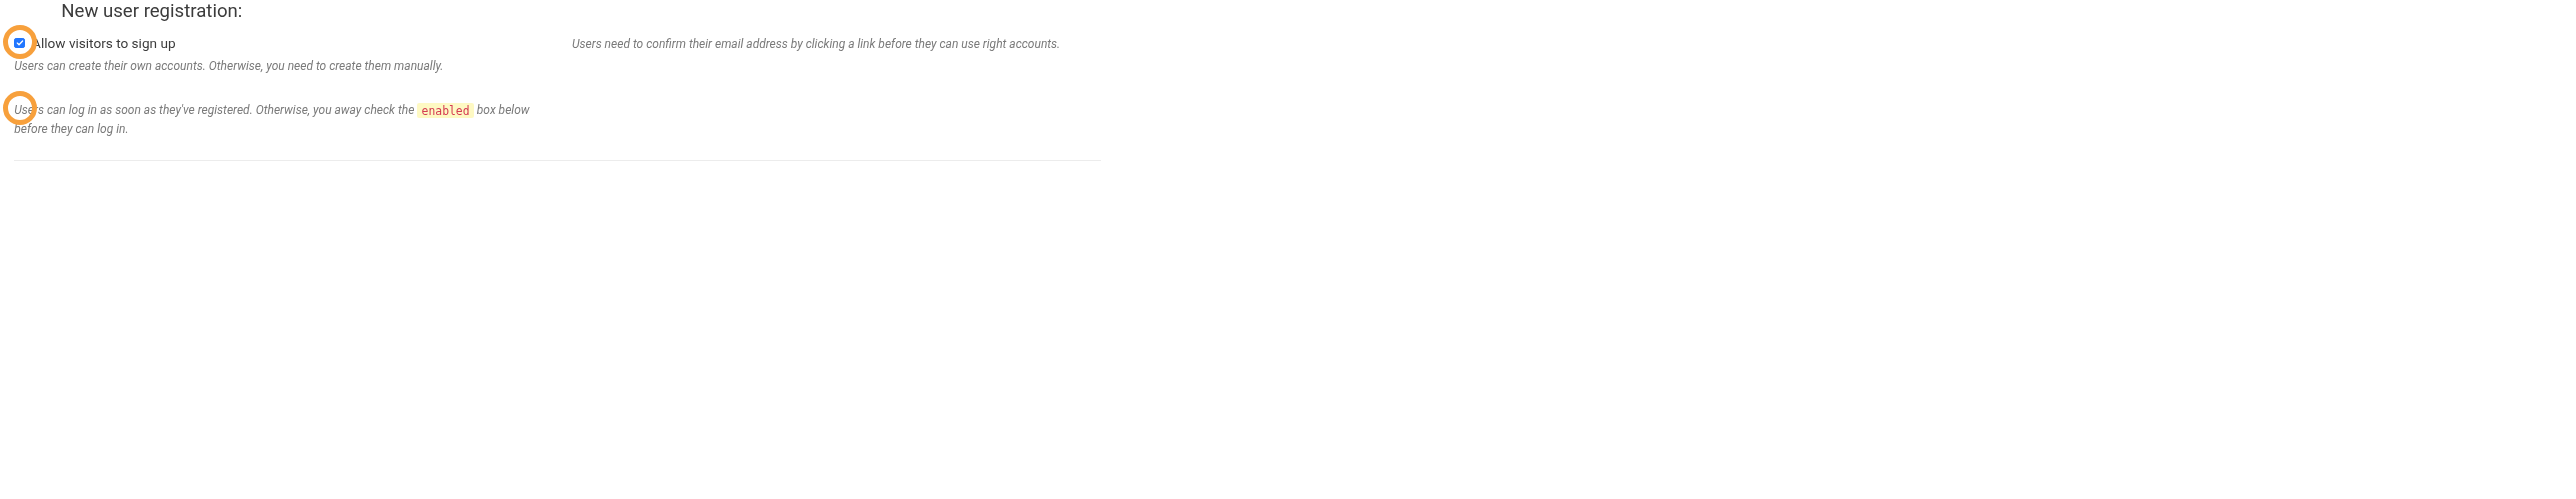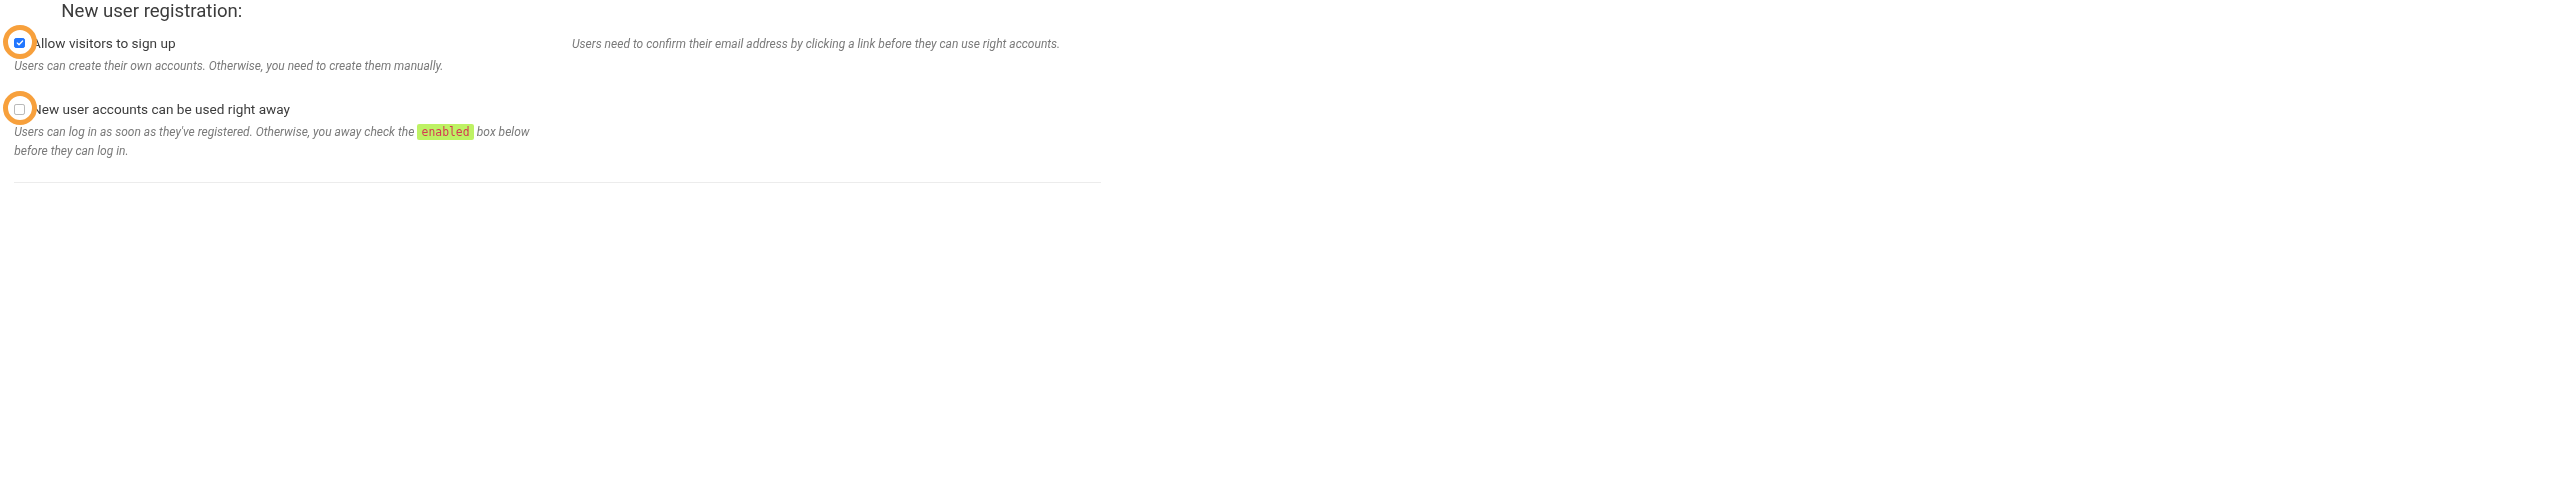--- a/index.html
+++ b/index.html
@@ -68,21 +68,21 @@
   .option-desc {
     font-size: 12px;
     font-style: italic;
     color: #7a7a7a;
     line-height: 1.55;
     padding-left: 0;
   }
   .option-desc code {
     font-family: ui-monospace, SFMono-Regular, Menlo, Consolas, monospace;
     font-style: normal;
-    background: #bef264;
+    background: #fef9c3;
     color: #d43b52;
     padding: 0.7px 4.3px;
     border-radius: 2.1px;
     font-size: 11.4px;
   }
   .highlight-ring {
     position: absolute;
     width: 34px;
     height: 34px;
     border: 5px solid #f7a03c;
@@ -115,26 +115,20 @@
     </div>
     <p class="option-desc">Users can create their own accounts. Otherwise, you need to create them manually.</p>
   </div>
 
   <div class="option">
     <p class="option-desc">Users need to confirm their email address by clicking a link before they can use right accounts.</p>
   </div>
 
   <div class="option">
     <span class="highlight-ring" style="top:-10px;"></span>
-    <div class="option-row">
-      <span class="checkbox">
-        
-      </span>
-      <span class="option-label">New user accounts can be used right away</span>
-    </div>
     <p class="option-desc">
       <span>Users can log in as soon as they've registered. Otherwise, you away check the </span><code>enabled</code><span> box below before they can log in.</span>
     </p>
   </div>
 
 </div>
 
 <hr class="hr">
 
 

